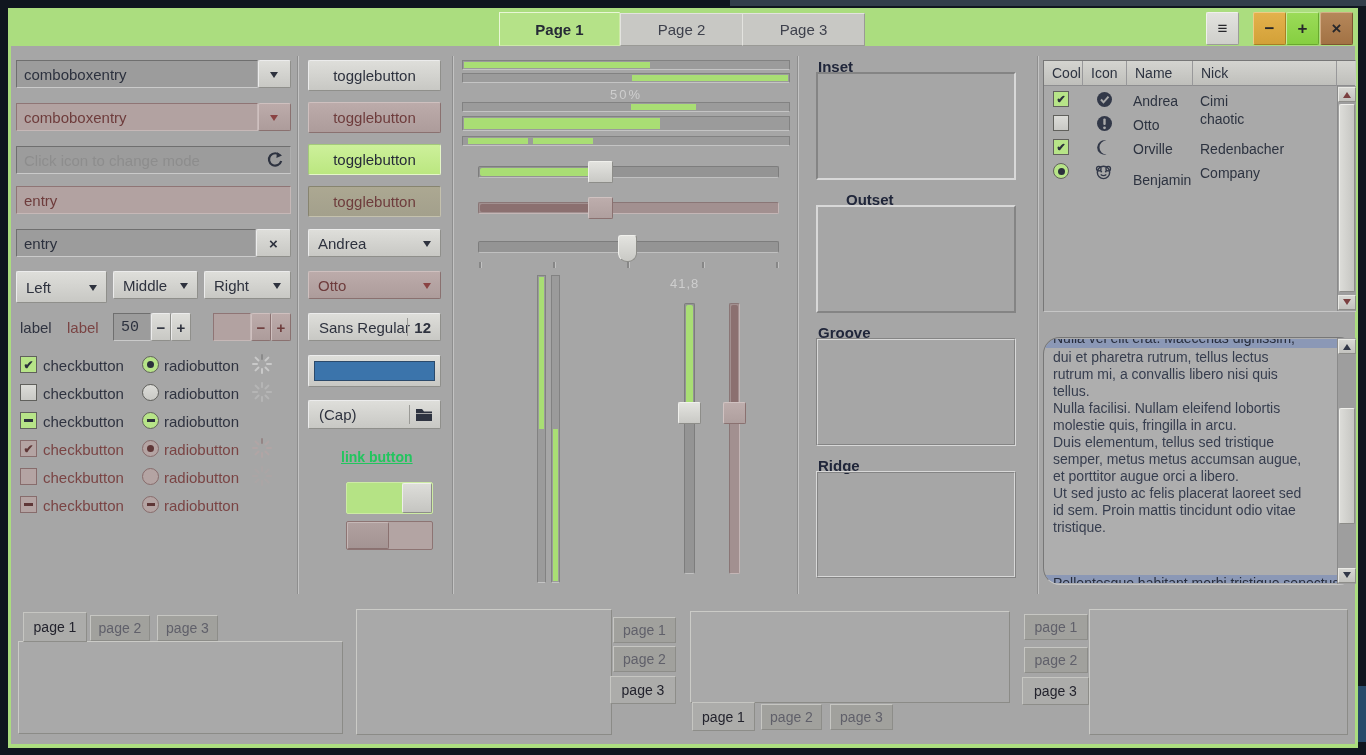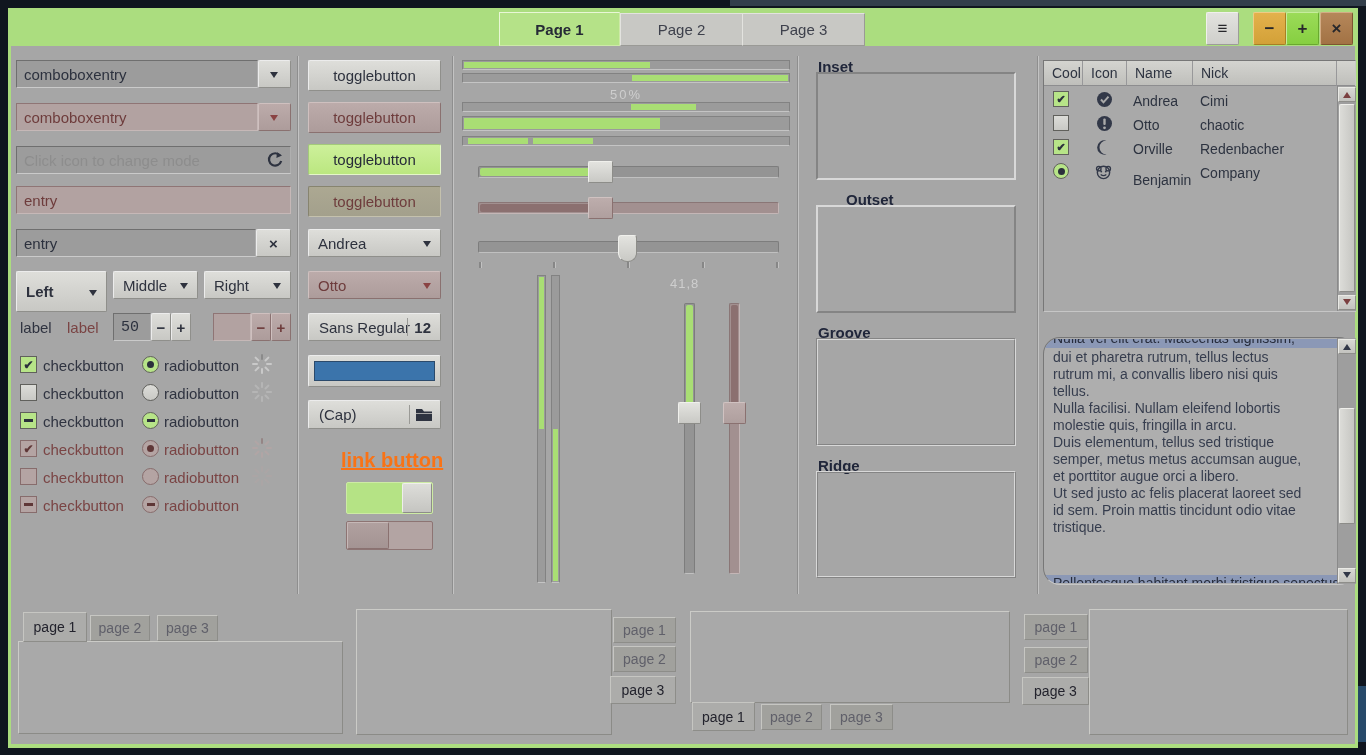--- a/index.html
+++ b/index.html
@@ -74,21 +74,21 @@
   .arr-red.arr-up{border-bottom-color:#7b4040;} .arr-red.arr-dn{border-top-color:#7b4040;}
   
   .tv{position:absolute;box-sizing:border-box;background:#aeaeae;border:1px solid #777;border-bottom-color:#c6c6c6;overflow:hidden;}
   .tv-line{font-size:14px;line-height:17px;color:#363d4e;white-space:nowrap;}
   .cutline{position:absolute;overflow:hidden;background:#8b98b6;}
   .cutline .tv-line{color:#272d3d;}
   
   .nbpanel{position:absolute;box-sizing:border-box;background:#a9a9a9;border:1px solid;border-color:#cbcbc7 #8b8b87 #8b8b87 #cbcbc7;z-index:2;}
   .nbtab{position:absolute;box-sizing:border-box;background:#a1a19d;border:1px solid;border-color:#c6c6c2 #8d8d89 #8d8d89 #c6c6c2;color:#60606a;font-size:14px;display:flex;align-items:center;justify-content:center;z-index:1;}
   .nbtab.active{background:#acacaa;color:#23232d;z-index:3;}
-  .link{position:absolute;font-size:20px;color:#f97316;text-decoration:underline;font-weight:bold;cursor:pointer;}
+  .link{position:absolute;font-size:14px;color:#22c55e;text-decoration:underline;font-weight:bold;cursor:pointer;}
   .swc{position:absolute;box-sizing:border-box;border:1px solid #8f8f8b;border-radius:2px;}
 </style>
 </head>
 <body>
 
 <div class="stage">
 
   <div class="abs" style="left:730px;top:0;width:636px;height:6px;background:#333f4b;"></div>
   <div class="abs" style="left:1358px;top:686px;width:8px;height:56px;background:#274a6a;"></div>
 
@@ -139,21 +139,21 @@
       <path d="M11 1.2 l5 3.4 -5.6 2.4 z" fill="#2e3340"></path>
     </svg>
 
   <input class="entry dis" style="left: 16px; top: 186px; width: 275px; height: 28px;" value="entry">
 
   <input class="entry" style="left: 16px; top: 229px; width: 240px; height: 28px;" value="entry">
   <div class="btn" style="left:256px;top:229px;width:35px;height:28px;font-weight:bold;">
       <span>×</span>
     </div>
 
-  <div class="btn combo" style="left:16px;top:271px;width:91px;height:41px;font-weight:bold;">
+  <div class="btn combo" style="left:16px;top:271px;width:91px;height:32px;">
       <span>Left</span>
       <i class="tri"></i>
     </div>
   <div class="btn combo" style="left:113px;top:271px;width:85px;height:28px;">
       <span>Middle</span>
       <i class="tri"></i>
     </div>
   <div class="btn combo" style="left:204px;top:271px;width:87px;height:28px;">
       <span>Right</span>
       <i class="tri"></i>
@@ -410,21 +410,21 @@
   <span class="tcell" style="left:1133px;top:93px;">Andrea</span>
   <span class="tcell" style="left:1200px;top:93px;">Cimi</span>
 
   <span class="cb off" style="left:1053px;top:115px;width:16px;height:16px;"></span>
   <svg class="ticon" style="left:1096px;top:115px;" viewBox="0 0 17 17">
       <circle cx="8.5" cy="8.5" r="7.5" fill="#323848"></circle>
       <rect x="7.3" y="3.5" width="2.4" height="6.5" rx="1" fill="#a9a9a9"></rect>
       <circle cx="8.5" cy="12.8" r="1.4" fill="#a9a9a9"></circle>
     </svg>
   <span class="tcell" style="left:1133px;top:117px;">Otto</span>
-  <span class="tcell" style="left:1200px;top:117px;">chaotic</span>
+  <span class="tcell" style="left:1200px;top:111px;">chaotic</span>
 
   <span class="cb on" style="left:1053px;top:139px;width:16px;height:16px;">
       <span class="mk" style="font-size:11px;">✔</span>
     </span>
   <svg class="ticon" style="left:1096px;top:139px;" viewBox="0 0 17 17">
       <path d="M10.5 1.5 A7.3 7.3 0 1 0 10.5 15.5 A6 6 0 1 1 10.5 1.5 Z" fill="#323848"></path>
     </svg>
   <span class="tcell" style="left:1133px;top:141px;">Orville</span>
   <span class="tcell" style="left:1200px;top:141px;">Redenbacher</span>
 

